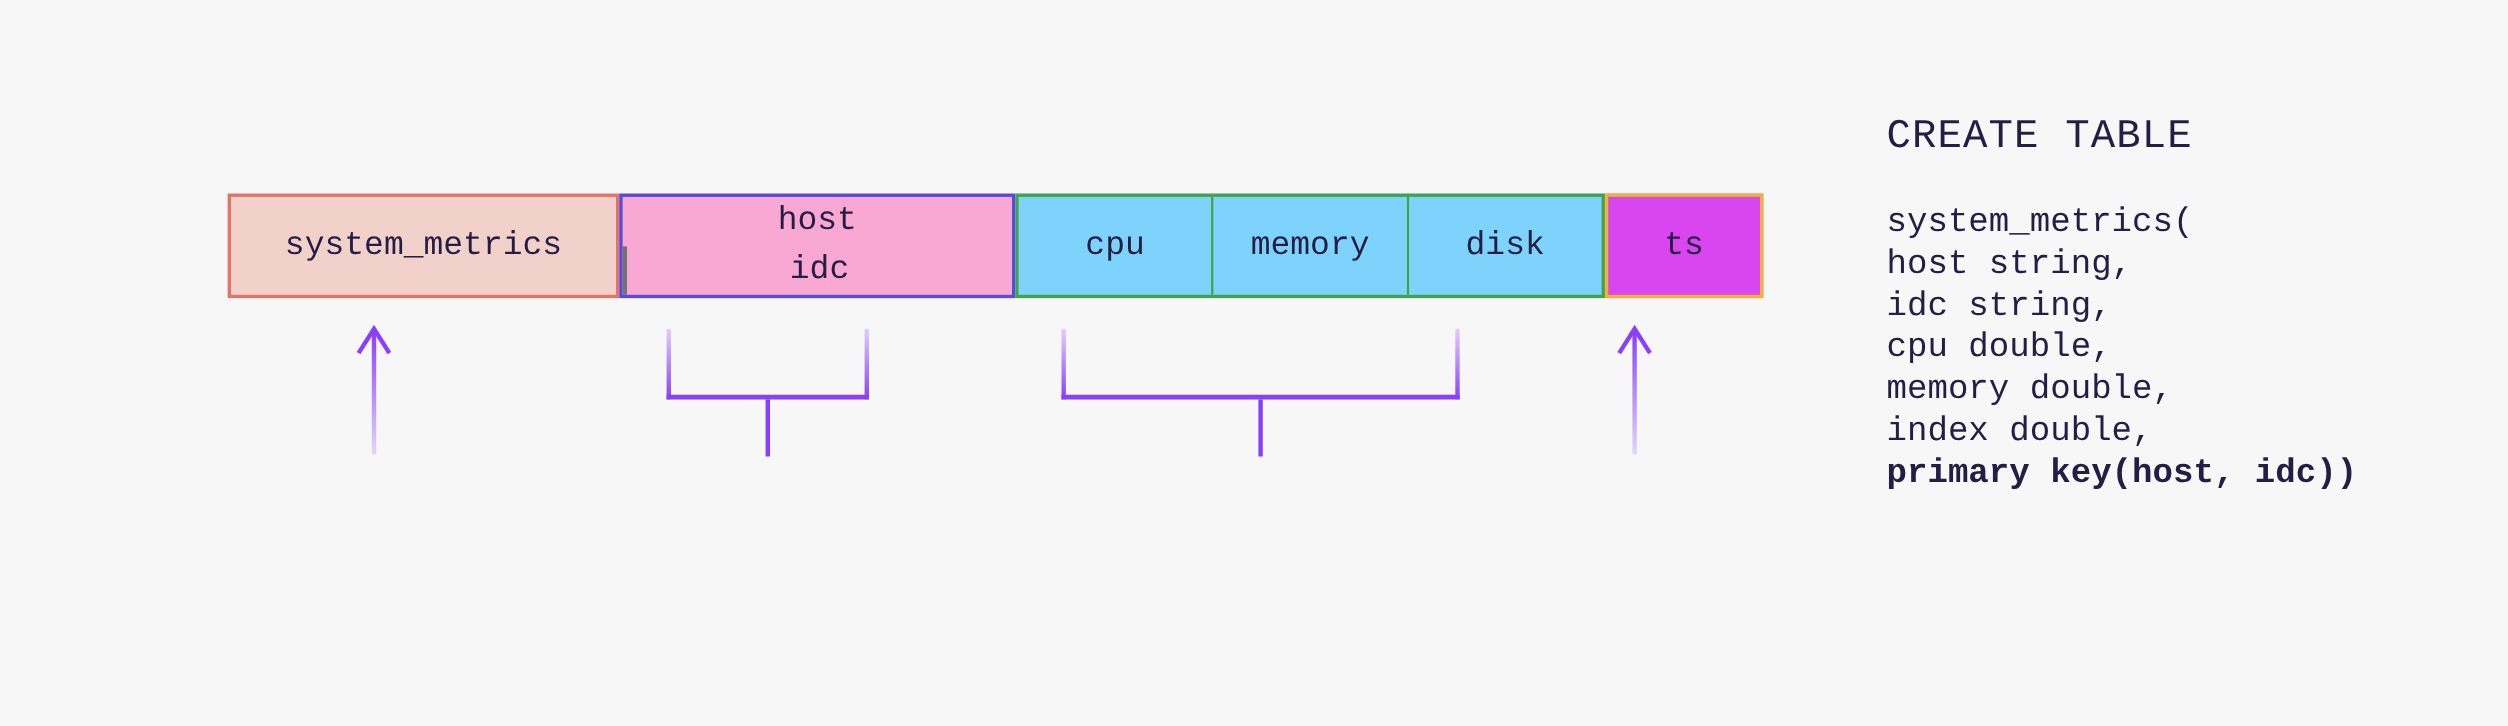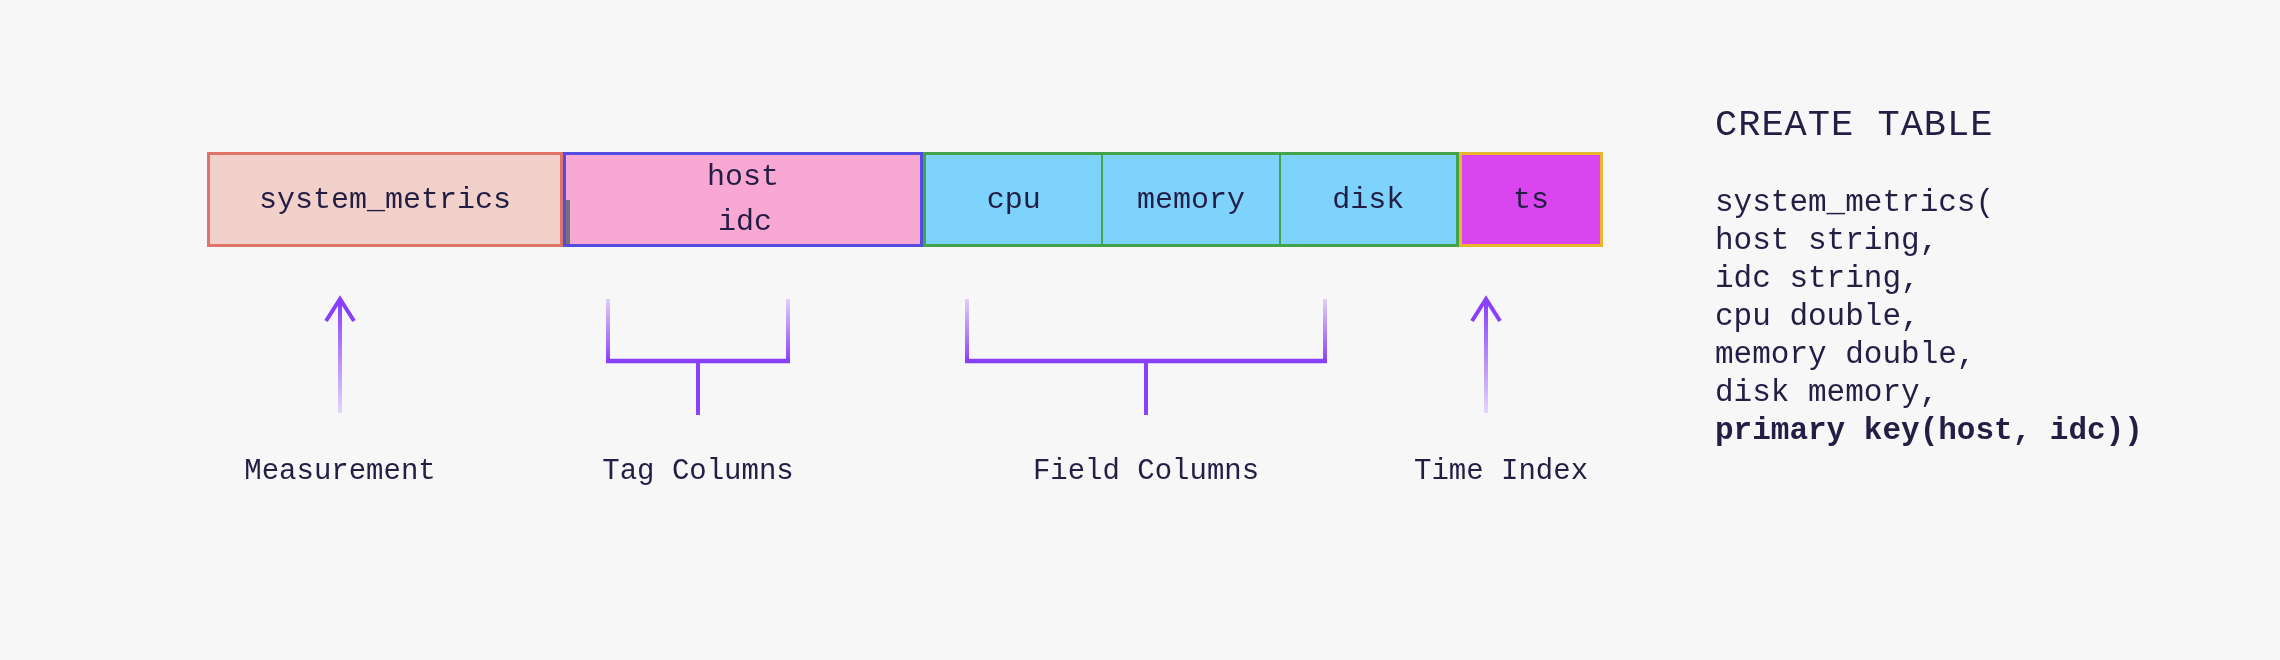--- a/index.html
+++ b/index.html
@@ -13,21 +13,21 @@
     height: 660px;
     background: #f7f7f8;
     overflow: hidden;
     color: #241d44;
   }
 
   
   .row {
     position: absolute;
     left: 162px;
-    top: 152px;
+    top: 176px;
     height: 74px;
     display: flex;
     padding-left: 45px;
   }
   .group {
     display: flex;
     height: 95px;
     box-sizing: border-box;
     border: 3px solid transparent;
   }
@@ -137,33 +137,27 @@
       <line x1="965" y1="361" x2="1327" y2="361" stroke="#8a3ffc" stroke-width="4.5"></line>
       <line x1="1146" y1="363" x2="1146" y2="415" stroke="#8a3ffc" stroke-width="4"></line>
     </g>
 
     <g>
       <line x1="1486" y1="413" x2="1486" y2="302" stroke="url(#shaft)" stroke-width="4"></line>
       <polyline points="1472,321 1486,299 1500,321" fill="none" stroke="#8a3ffc" stroke-width="4"></polyline>
     </g>
   </svg>
 
-  <div class="labels">
-    <div class="label label-measurement">Measurement</div>
-    <div class="label label-tags">Tag Columns</div>
-    <div class="label label-fields">Field Columns</div>
-    <div class="label label-time">Time Index</div>
-  </div>
 
   <div class="sql">
     <div class="sql-heading">CREATE TABLE</div>
     <div class="sql-code">
       <div class="sql-line">system_metrics(</div>
       <div class="sql-line">host string,</div>
       <div class="sql-line">idc string,</div>
       <div class="sql-line">cpu double,</div>
       <div class="sql-line">memory double,</div>
-      <div class="sql-line">disk memory,</div>
+      <div class="sql-line">index double,</div>
       <div class="sql-line"><span class="b">primary key(host, idc))</span></div>
     </div>
   </div>
 
 </div>
 
 </body></html>

